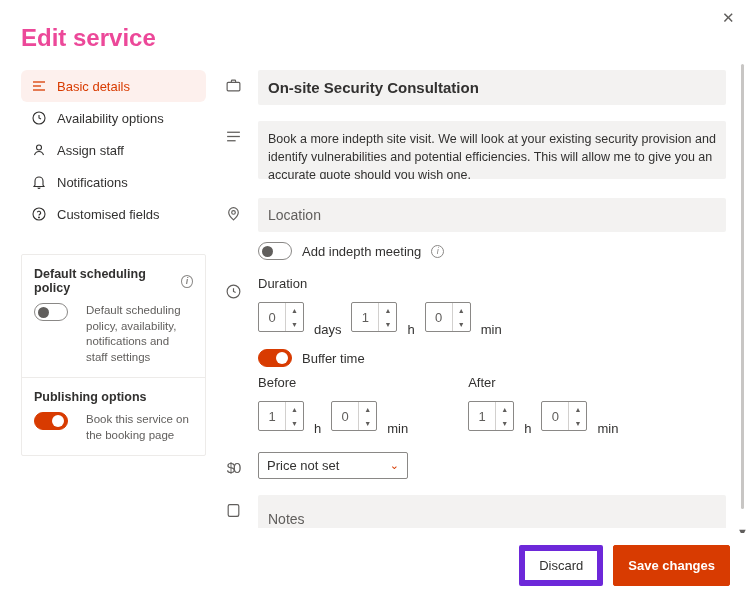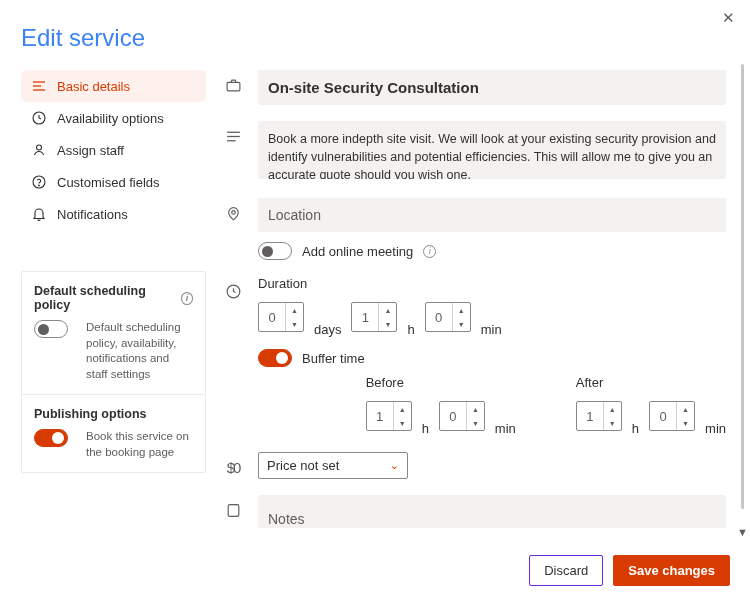--- a/index.html
+++ b/index.html
@@ -17,22 +17,22 @@
     position: absolute;
     top: 10px; right: 12px;
     width: 16px; height: 16px;
     cursor: pointer;
     color: #605e5c;
     font-size: 15px;
     line-height: 16px;
   }
   .page-title {
     font-size: 24px;
-    font-weight: 400;
-    color: #3b82f6;
+    font-weight: 700;
+    color: #ec4899;
     padding: 24px 0 18px 21px;
   }
   .layout {
     display: flex;
     padding-left: 21px;
   }
   .sidebar {
     width: 185px;
     flex-shrink: 0;
   }
@@ -53,21 +53,21 @@
   .nav-icon {
     width: 16px; height: 16px;
     display: inline-flex;
     align-items: center;
     justify-content: center;
   }
   .nav-icon svg { width: 16px; height: 16px; }
   .side-card {
     border: 1px solid #edebe9;
     border-radius: 2px;
-    margin-top: 41px;
+    margin-top: 24px;
     font-size: 12px;
   }
   .side-card-section { padding: 12px; }
   .side-card-section + .side-card-section { border-top: 1px solid #edebe9; }
   .side-card-title {
     font-weight: 600;
     display: flex;
     align-items: center;
     gap: 6px;
     margin-bottom: 8px;
@@ -141,21 +141,21 @@
   .spinner .sp-btns {
     width:18px; border-left:1px solid #d2d0ce; height:100%;
     display:flex;flex-direction:column;
   }
   .spinner .sp-btns span {
     flex:1;display:flex;align-items:center;justify-content:center;
     font-size:7px;color:#605e5c;cursor:pointer;
   }
   .unit { color:#323130; font-size:13px;margin-top:25px; }
   .buffer-toggle-row { display:flex;align-items:center;gap:10px;margin:12px 0 8px; font-size:13px;}
-  .buffer-cols { display:flex; gap:60px;justify-content:flex-end;}
+  .buffer-cols { display:flex; gap:60px;}
   .price-select {
     display:flex;align-items:center;justify-content:space-between;
     border:1px solid #8a8886;border-radius:2px;padding:5px 8px;
     width:150px;font-size:13px;cursor:pointer;
   }
   .price-select .chev { color:#d83b01; font-size:11px;}
   .dollar-icon { font-size:15px; color:#605e5c; letter-spacing:-2px;}
   .notes-box { height:48px; }
   .scroll-track {
     position:absolute; right:6px; top:64px; width:3px; height:458px;
@@ -169,21 +169,21 @@
   }
   .footer {
     position:absolute; bottom:0; left:0; right:0;
     display:flex; justify-content:flex-end; gap:10px;
     padding:12px 20px; background:#fff;
   }
   .btn {
     padding:7px 14px; border-radius:2px; font-size:13px;
     font-family:inherit; cursor:pointer;
   }
-  .btn.secondary { background:#fff; border:1px solid #6d28d9; color:#323130;}
+  .btn.secondary { background:#fff; border:6px solid #6d28d9; color:#323130;}
   .btn.primary { background:#d83b01; border:1px solid #d83b01; color:#fff; font-weight:700;}
 </style>
 </head>
 <body>
 
 <div class="close-btn">✕</div>
 
 <h1 class="page-title">Edit service</h1>
 
 <div class="layout">
@@ -212,35 +212,35 @@
         <svg viewBox="0 0 16 16" fill="none" stroke="currentColor" stroke-width="1.1">
             <circle cx="8" cy="5.5" r="2.5"></circle>
             <path d="M3.5 13c.7-2.2 2.4-3.5 4.5-3.5s3.8 1.3 4.5 3.5"></path>
           </svg>
       </span>
       <span>Assign staff</span>
     </div>
     <div class="nav-item">
       <span class="nav-icon">
         <svg viewBox="0 0 16 16" fill="none" stroke="currentColor" stroke-width="1.1">
+            <path d="M4 11V7a4 4 0 0 1 8 0v4l1 1.5H3L4 11z"></path>
+            <path d="M7 13.5a1 1 0 0 0 2 0"></path>
+          </svg>
+      </span>
+      <span>Notifications</span>
+    </div>
+    <div class="nav-item">
+      <span class="nav-icon">
+        <svg viewBox="0 0 16 16" fill="none" stroke="currentColor" stroke-width="1.1">
             <circle cx="8" cy="8" r="6"></circle>
             <path d="M6.3 6.2a1.8 1.8 0 0 1 3.4.8c0 1.2-1.7 1.3-1.7 2.4"></path>
             <circle cx="8" cy="11.4" r=".4" fill="currentColor"></circle>
           </svg>
       </span>
       <span>Customised fields</span>
-    </div>
-    <div class="nav-item">
-      <span class="nav-icon">
-        <svg viewBox="0 0 16 16" fill="none" stroke="currentColor" stroke-width="1.1">
-            <path d="M4 11V7a4 4 0 0 1 8 0v4l1 1.5H3L4 11z"></path>
-            <path d="M7 13.5a1 1 0 0 0 2 0"></path>
-          </svg>
-      </span>
-      <span>Notifications</span>
     </div>
 
     <div class="side-card">
       <div class="side-card-section">
         <div class="side-card-title">
           <span>Default scheduling policy</span>
           <span class="mini-info">i</span>
         </div>
         <div class="toggle-row">
           <div class="toggle off"></div>
@@ -290,21 +290,21 @@
       <span class="row-icon">
         <svg viewBox="0 0 16 16" fill="none" stroke="currentColor" stroke-width="1.1">
             <path d="M8 14s4.5-4 4.5-7A4.5 4.5 0 0 0 3.5 7c0 3 4.5 7 4.5 7z"></path>
             <circle cx="8" cy="7" r="1.7"></circle>
           </svg>
       </span>
       <div class="row-content">
         <input class="input-box" placeholder="Location" style="">
         <div class="meeting-row">
           <div class="toggle off"></div>
-          <span>Add online meeting</span>
+          <span>Add indepth meeting</span>
           <span class="mini-info">i</span>
         </div>
       </div>
     </div>
 
     <div class="field-row">
       <span class="row-icon">
         <svg viewBox="0 0 16 16" fill="none" stroke="currentColor" stroke-width="1.1">
             <circle cx="8" cy="8" r="6"></circle>
             <path d="M8 5v3l2 1"></path>

